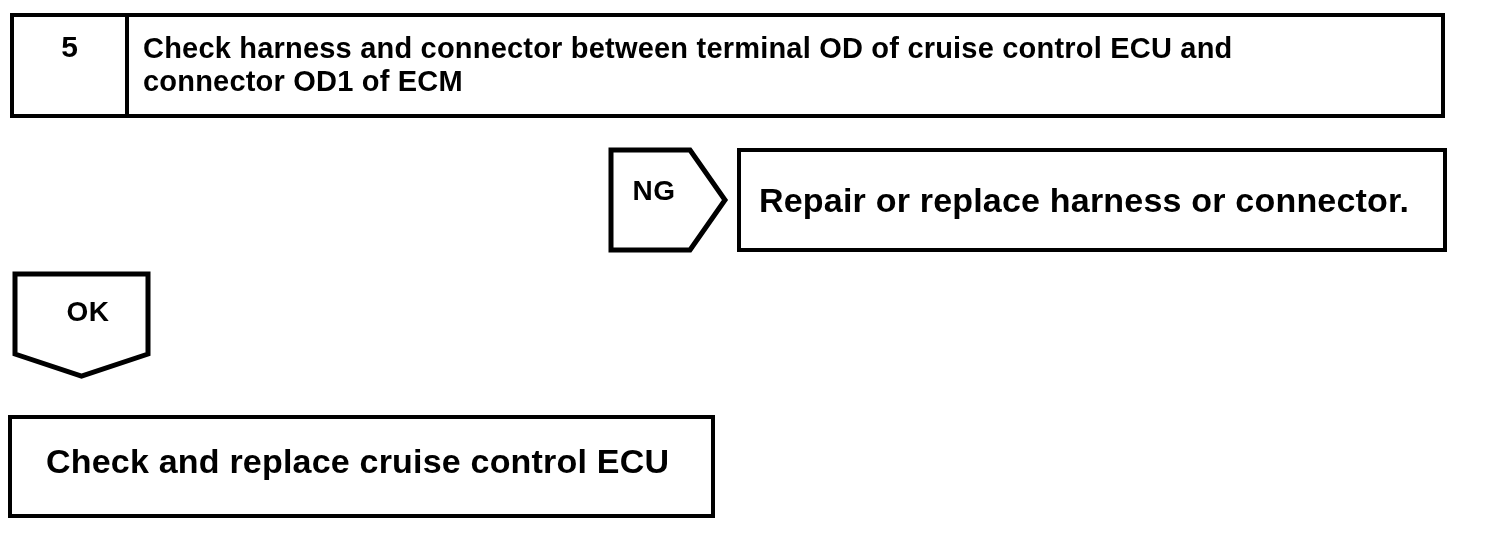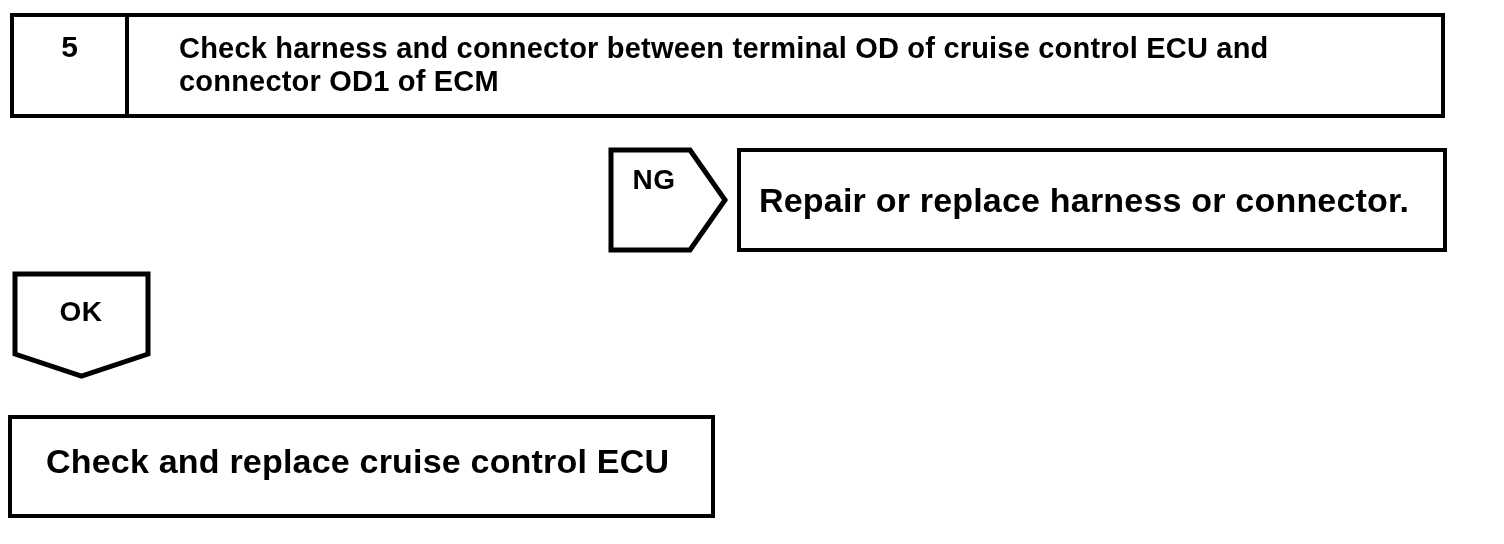--- a/index.html
+++ b/index.html
@@ -35,21 +35,20 @@
     padding-top: 15px;
     font-size: 30px;
     line-height: 30px;
   }
   .step-text-cell {
     flex: 1;
     padding: 15px 18px 0 14px;
     font-size: 29px;
     line-height: 33px;
     letter-spacing: 0.2px;
-    margin-left: 36px;
   }
 
   
   .pent {
     position: absolute;
     overflow: visible;
   }
   .pent polygon {
     fill: #ffffff;
     stroke: #000000;
@@ -58,23 +57,23 @@
   }
   .pent-label {
     position: absolute;
     display: flex;
     align-items: center;
     justify-content: center;
     font-size: 28px;
     letter-spacing: 0.5px;
   }
   .ng-shape   { left: 608px; top: 147px; width: 120px; height: 106px; }
-  .ng-label   { left: 608px; top: 136px; width: 92px;  height: 88px; }
+  .ng-label   { left: 608px; top: 147px; width: 92px;  height: 88px; }
   .ok-shape   { left: 12px;  top: 271px; width: 139px; height: 108px; }
-  .ok-label   { left: 1px;  top: 271px; width: 139px; height: 82px; padding-left: 21px; }
+  .ok-label   { left: 8px;  top: 271px; width: 139px; height: 82px; padding-left: 21px; }
 
   
   .result-box {
     position: absolute;
     border: 4px solid #000000;
     background: #ffffff;
     font-size: 34px;
     letter-spacing: 0.2px;
   }
   .ng-action-box {

